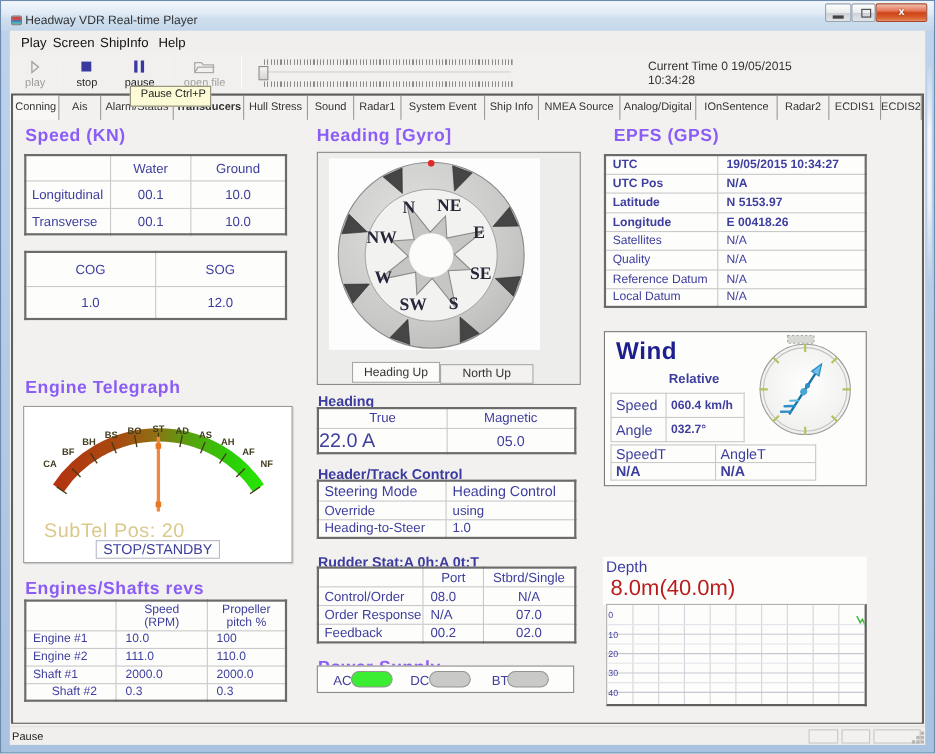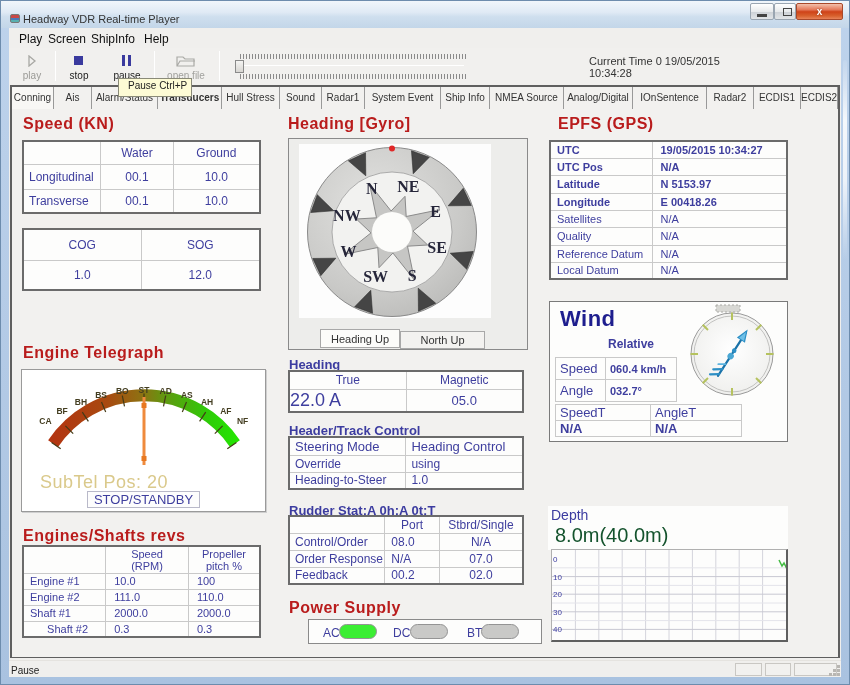--- a/index.html
+++ b/index.html
@@ -32,21 +32,21 @@
 #toolbar { position:absolute; left:0; top:20px; width:832px; height:37px; background:#f1f0ee; }
 .tbtn { position:absolute; top:2px; width:46px; height:33px; font-size:10px; text-align:center; }
 .tbtn .lbl { position:absolute; left:0; right:0; top:20px; }
 .tsep { position:absolute; top:3px; width:1px; height:30px; background:#d5d3d0; border-right:1px solid #fff; }
 
 #tabwrap { position:absolute; left:1px; top:57px; width:830px; height:573px; border:2px solid #5f5f5f; background:#f2f1ef; }
 .tab { position:absolute; top:0px; height:22px; font-size:10px; color:#333; line-height:22px; text-align:center; border-right:1px solid #999; overflow:hidden; white-space:nowrap; }
 #content { position:absolute; left:0px; top:22px; width:826px; height:548px; background:#f2f1ef; }
 
 #statusbar { position:absolute; top:632px; left:0; width:832px; height:17px; background:#f0efed; font-size:11px; color:#222; border-top:1px solid #e5e3df; }
-.title-lg { position:absolute; font-size:16px; font-weight:bold; color:#b91c1c; letter-spacing:0.5px; }
+.title-lg { position:absolute; font-size:16px; font-weight:bold; color:#8b5cf6; letter-spacing:0.5px; }
 .title-md { position:absolute; font-size:13px; font-weight:bold; color:#3c3ca0; }
 table { border-collapse:collapse; }
 .dtable { position:absolute; border:2px solid #6b6b6b; background:#fdfdfc; color:#3e3e9e; font-size:12px; }
 .dtable td { border:1px solid #c9c9c9; overflow:hidden; white-space:nowrap; }
 .tooltip { position:absolute; background:#fdfbd5; border:1px solid #8a8a78; font-size:10px; color:#222; padding:1px 2px; z-index:50; }
 #ticktop, #tickbot { position:absolute; left:231px; width:226px; height:5px;
   background:repeating-linear-gradient(90deg, #8a8a8a 0 1px, transparent 1px 3px); }
 #ticktop { top:6px; } #tickbot { top:26px; }
 #trackline { position:absolute; left:234px; top:17px; width:221px; height:1px; background:#8a8a8a; border-bottom:1px solid #fff; }
 #thumb { position:absolute; left:226px; top:12px; width:9px; height:13px; background:linear-gradient(#f4f4f2,#d8d6d2); border:1px solid #8a8a8a; }
@@ -335,21 +335,21 @@
                 <td style="text-align:center;">07.0</td>
               </tr>
           <tr style="height:17px;">
                 <td style="padding-left:5px;">Feedback</td>
                 <td style="padding-left:6px;">00.2</td>
                 <td style="text-align:center;">02.0</td>
               </tr>
         </tbody>
           </table>
         <div class="title-lg" style="left:277px; top:490px;">Power Supply</div>
-        <div style="position:absolute; left:276px; top:510px; width:234px; height:25px; background:#fdfdfc; border:1px solid #8a8a8a;margin-left:20px;">
+        <div style="position:absolute; left:276px; top:496px; width:234px; height:25px; background:#fdfdfc; border:1px solid #8a8a8a;">
           <span style="position:absolute; left:14px; top:6px; font-size:12px; color:#3e3e9e;">AC</span>
           <div style="position:absolute; left:30px; top:4px; width:38px; height:15px; background:#3bee33; border:1.5px solid #949494; border-radius:8px;"></div>
           <span style="position:absolute; left:84px; top:6px; font-size:12px; color:#3e3e9e;">DC</span>
           <div style="position:absolute; left:101px; top:4px; width:38px; height:15px; background:#c9c9c7; border:1.5px solid #949494; border-radius:8px;"></div>
           <span style="position:absolute; left:158px; top:6px; font-size:12px; color:#3e3e9e;">BT</span>
           <div style="position:absolute; left:172px; top:4px; width:38px; height:15px; background:#c9c9c7; border:1.5px solid #949494; border-radius:8px;"></div>
         </div>
 
         <div class="title-lg" style="left:546px; top:6px;">EPFS (GPS)</div>
         <table class="dtable" style="left:537px; top:31px; width:239px; font-size:11px;" cellspacing="0">
@@ -444,21 +444,21 @@
 <line x1="50" y1="69" x2="42.5" y2="74" stroke="#2d8fc5" stroke-width="2.2"></line>
 <line x1="50" y1="63" x2="44" y2="67" stroke="#5db4e0" stroke-width="1.8"></line>
 <circle cx="50" cy="53.5" r="3.2" fill="#4aa7d4"></circle>
 <circle cx="50" cy="47" r="2.3" fill="#2d8fc5"></circle>
 </g>
           </g>
             </svg>
         </div>
         <div style="position:absolute; left:536px; top:397px; width:240px; height:44px; background:#fdfdfc;"></div>
         <div style="position:absolute; left:539px; top:398px; font-size:14px; color:#3c3ca0;">Depth</div>
-        <div style="position:absolute; left:543px; top:415px; font-size:20px; color:#14532d;">8.0m(40.0m)</div>
+        <div style="position:absolute; left:543px; top:415px; font-size:20px; color:#b91c1c;">8.0m(40.0m)</div>
         <div id="depthchart" style="position:absolute; left:539px; top:440px; width:237px; height:93px; background:#fdfdfc; border-top:1px solid #b0b0b0; border-left:1px solid #b0b0b0; border-right:2px solid #5f5f5f; border-bottom:2px solid #5f5f5f;">
           <svg width="234" height="90" style="position:absolute; left:0; top:0;">
               <g id="depthgrid">
           <line x1="23.4" y1="0" x2="23.4" y2="90" stroke="#d4d4dc" stroke-width="1"></line>
           <line x1="46.8" y1="0" x2="46.8" y2="90" stroke="#d4d4dc" stroke-width="1"></line>
           <line x1="70.2" y1="0" x2="70.2" y2="90" stroke="#d4d4dc" stroke-width="1"></line>
           <line x1="93.6" y1="0" x2="93.6" y2="90" stroke="#d4d4dc" stroke-width="1"></line>
           <line x1="117.0" y1="0" x2="117.0" y2="90" stroke="#d4d4dc" stroke-width="1"></line>
           <line x1="140.4" y1="0" x2="140.4" y2="90" stroke="#d4d4dc" stroke-width="1"></line>
           <line x1="163.8" y1="0" x2="163.8" y2="90" stroke="#d4d4dc" stroke-width="1"></line>

